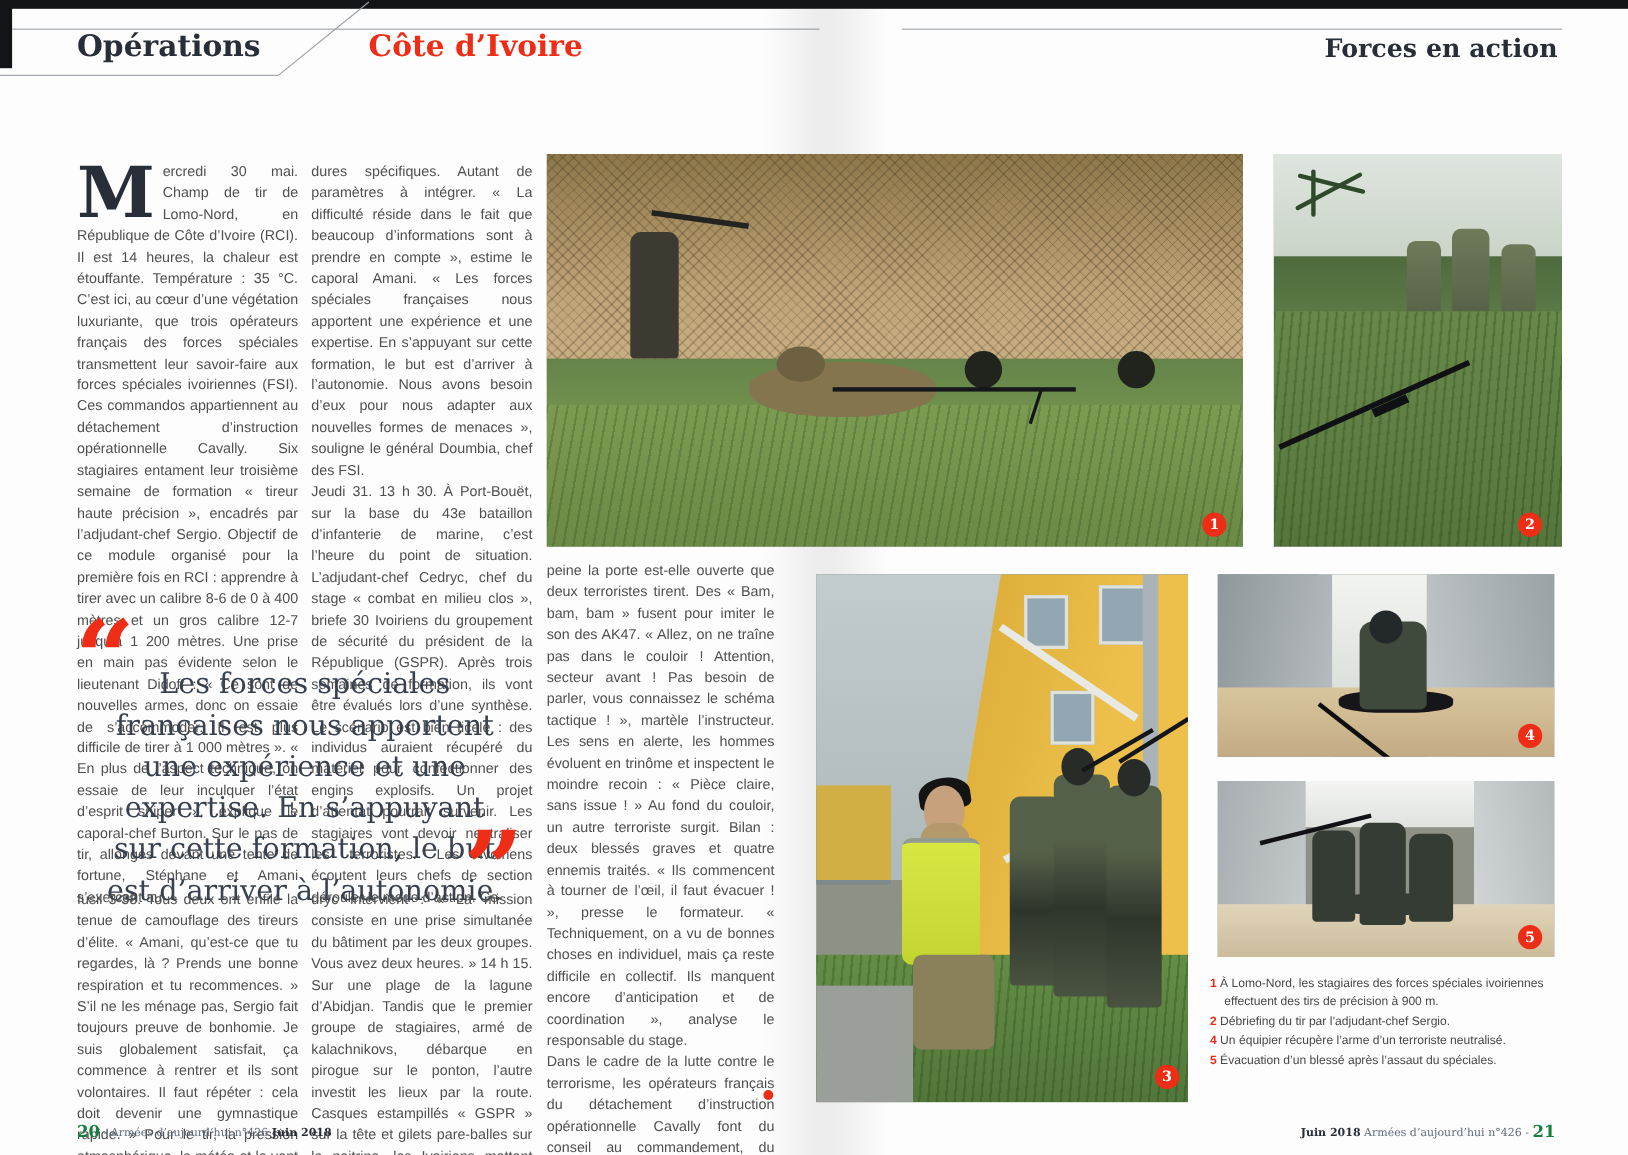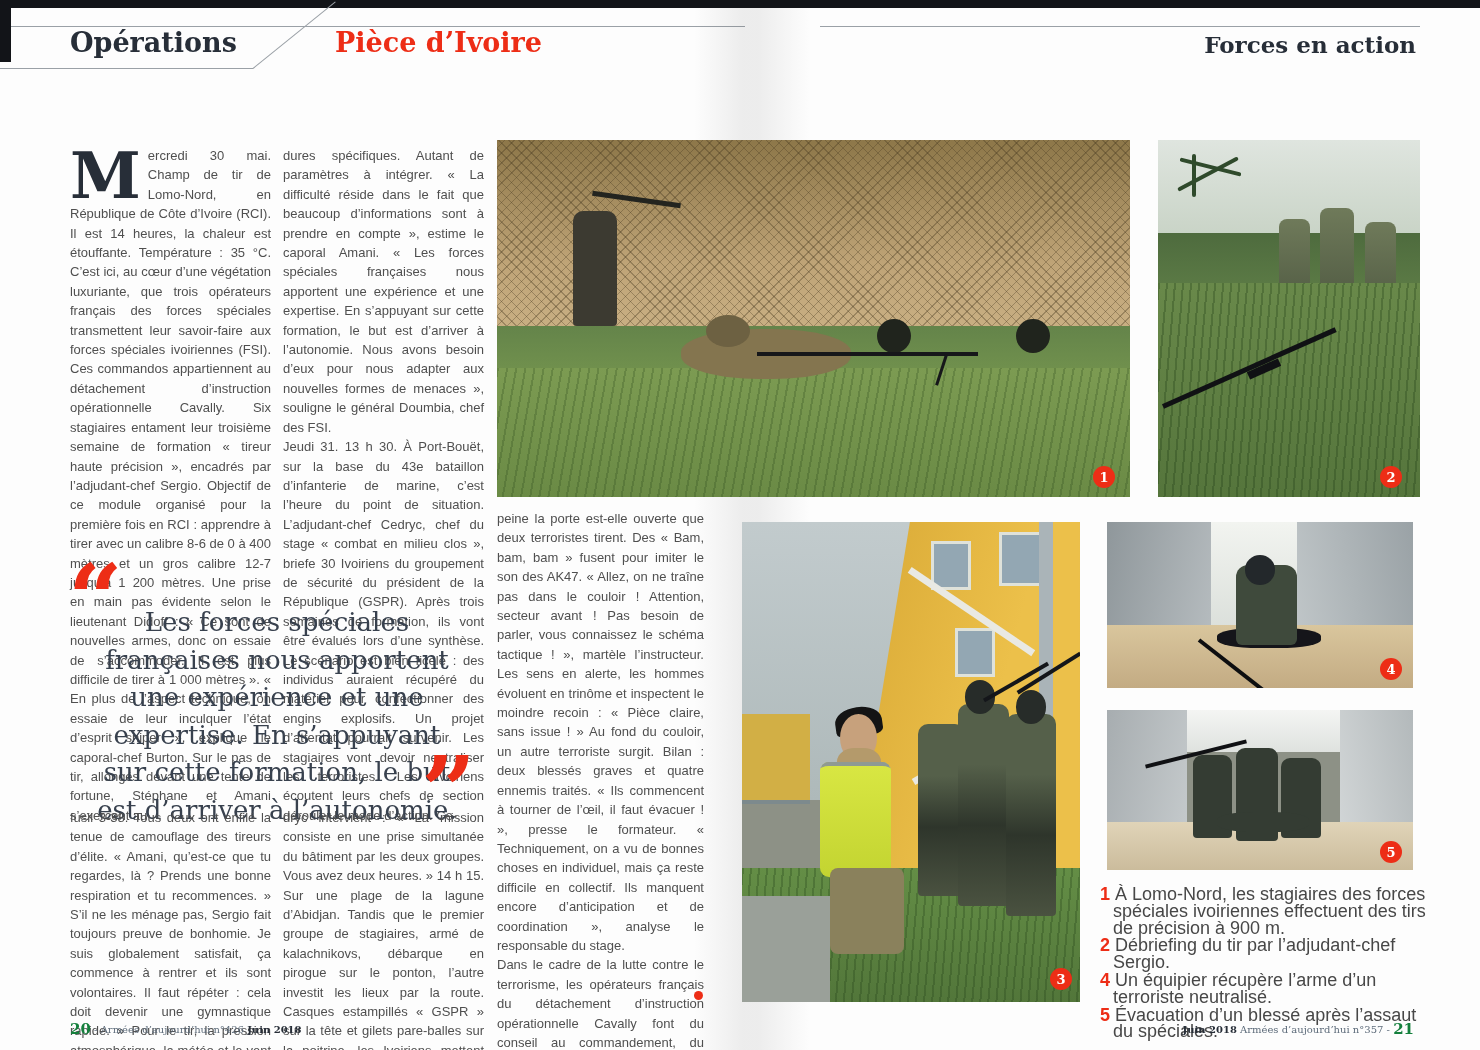--- a/index.html
+++ b/index.html
@@ -110,21 +110,21 @@
   .p4-ak{left:30%;top:70%;width:30%;height:4px;background:#0d0e10;transform:rotate(38deg);transform-origin:left center;}
   
   .p5-ceiling{left:0;top:0;width:100%;height:26%;background:linear-gradient(#f4f5f3,#dfe2df);}
   .p5-wallL{left:0;top:0;width:26%;height:100%;background:linear-gradient(100deg,#a7adb0,#c6cbcd);}
   .p5-wallR{right:0;top:0;width:24%;height:100%;background:linear-gradient(260deg,#b3b9bb,#d3d7d8);}
   .p5-floor{left:0;top:70%;width:100%;height:30%;background:linear-gradient(#e0d4b8,#cbbc9c);}
   .p5-fig{background:#343c33;border-radius:9px 9px 4px 4px;}
   .p5-rifle{left:12%;top:26%;width:34%;height:4px;background:#101114;transform:rotate(-14deg);}
   
   .captions{position:absolute;left:1100px;top:886px;width:330px;}
-  .cap{margin:0 0 1px 0;font-size:18px;line-height:16.8px;color:#474747;
+  .cap{margin:0 0 1px 0;font-size:11px;line-height:16.8px;color:#474747;
        padding-left:13px;text-indent:-13px;}
   .capnum{color:#ed2d16;font-weight:bold;}
   
   .folio{position:absolute;top:1019px;font-family:"DejaVu Serif",serif;font-size:10px;color:#5d6b7a;}
   .folio-left{left:70px;}
   .folio-right{right:66px;text-align:right;}
   .folio b{color:#272e38;}
   .pagenum{font-size:15px;font-weight:bold;color:#15803d;position:relative;top:1px;}
 </style>
 </head>
@@ -132,21 +132,21 @@
 
 <div class="page">
 
   <div class="topbar"></div>
   <div class="edge-sliver"></div>
   <div class="rule rule-left"></div>
   <div class="rule rule-right"></div>
   <div class="rule rule-under"></div>
   <div class="diag"></div>
   <div class="hdr hdr-section">Opérations</div>
-  <div class="hdr hdr-topic">Pièce d’Ivoire</div>
+  <div class="hdr hdr-topic">Côte d’Ivoire</div>
   <div class="hdr hdr-rubric">Forces en action</div>
   <div class="gutter"></div>
 
   <div class="col" id="col1-top">
     <p><span class="dropcap">M</span><span>ercredi 30 mai. Champ de tir de Lomo-Nord, en République de Côte d’Ivoire (RCI). Il est 14 heures, la chaleur est étouffante. Température : 35 °C. C’est ici, au cœur d’une végétation luxuriante, que trois opérateurs français des forces spéciales transmettent leur savoir-faire aux forces spéciales ivoiriennes (FSI). Ces commandos appartiennent au détachement d’instruction opérationnelle Cavally. Six stagiaires entament leur troisième semaine de formation « tireur haute précision », encadrés par l’adjudant-chef Sergio. Objectif de ce module organisé pour la première fois en RCI : apprendre à tirer avec un calibre 8-6 de 0 à 400 mètres et un gros calibre 12-7 jusqu’à 1 200 mètres. Une prise en main pas évidente selon le lieutenant Didoff : « Ce sont de nouvelles armes, donc on essaie de s’accommoder. Il est plus difficile de tirer à 1 000 mètres ». « En plus de l’aspect technique, on essaie de leur inculquer l’état d’esprit sniper », explique le caporal-chef Burton. Sur le pas de tir, allongés devant une tente de fortune, Stéphane et Amani s’exercent au</span></p>
   </div>
   <div class="col" id="col2-top">
     <p>dures spécifiques. Autant de paramètres à intégrer. « La difficulté réside dans le fait que beaucoup d’informations sont à prendre en compte », estime le caporal Amani. « Les forces spéciales françaises nous apportent une expérience et une expertise. En s’appuyant sur cette formation, le but est d’arriver à l’autonomie. Nous avons besoin d’eux pour nous adapter aux nouvelles formes de menaces », souligne le général Doumbia, chef des FSI.</p>
     <p>Jeudi 31. 13 h 30. À Port-Bouët, sur la base du 43e bataillon d’infanterie de marine, c’est l’heure du point de situation. L’adjudant-chef Cedryc, chef du stage « combat en milieu clos », briefe 30 Ivoiriens du groupement de sécurité du président de la République (GSPR). Après trois semaines de formation, ils vont être évalués lors d’une synthèse. Le scénario est bien ficelé : des individus auraient récupéré du matériel pour confectionner des engins explosifs. Un projet d’attentat pourrait survenir. Les stagiaires vont devoir neutraliser les terroristes. Les Ivoiriens écoutent leurs chefs de section dérouler le mode d’action. Ce-</p>
   </div>
@@ -258,16 +258,16 @@
     <p class="cap"><span class="capnum">1</span> <span>À Lomo-Nord, les stagiaires des forces spéciales ivoiriennes effectuent des tirs de précision à 900 m.</span></p>
     <p class="cap"><span class="capnum">2</span> <span>Débriefing du tir par l’adjudant-chef Sergio.</span></p>
     <p class="cap"><span class="capnum">4</span> <span>Un équipier récupère l’arme d’un terroriste neutralisé.</span></p>
     <p class="cap"><span class="capnum">5</span> <span>Évacuation d’un blessé après l’assaut du spéciales.</span></p>
   </div>
 
   <div class="folio folio-left">
     <span class="pagenum">20</span><span> - </span><span>Armées d’aujourd’hui  n°426 </span><b>Juin 2018</b>
   </div>
   <div class="folio folio-right">
-    <b>Juin 2018</b><span> Armées d’aujourd’hui n°357 - </span><span class="pagenum">21</span>
+    <b>Juin 2018</b><span> Armées d’aujourd’hui n°426 - </span><span class="pagenum">21</span>
   </div>
 
 </div>
 
 </body></html>

